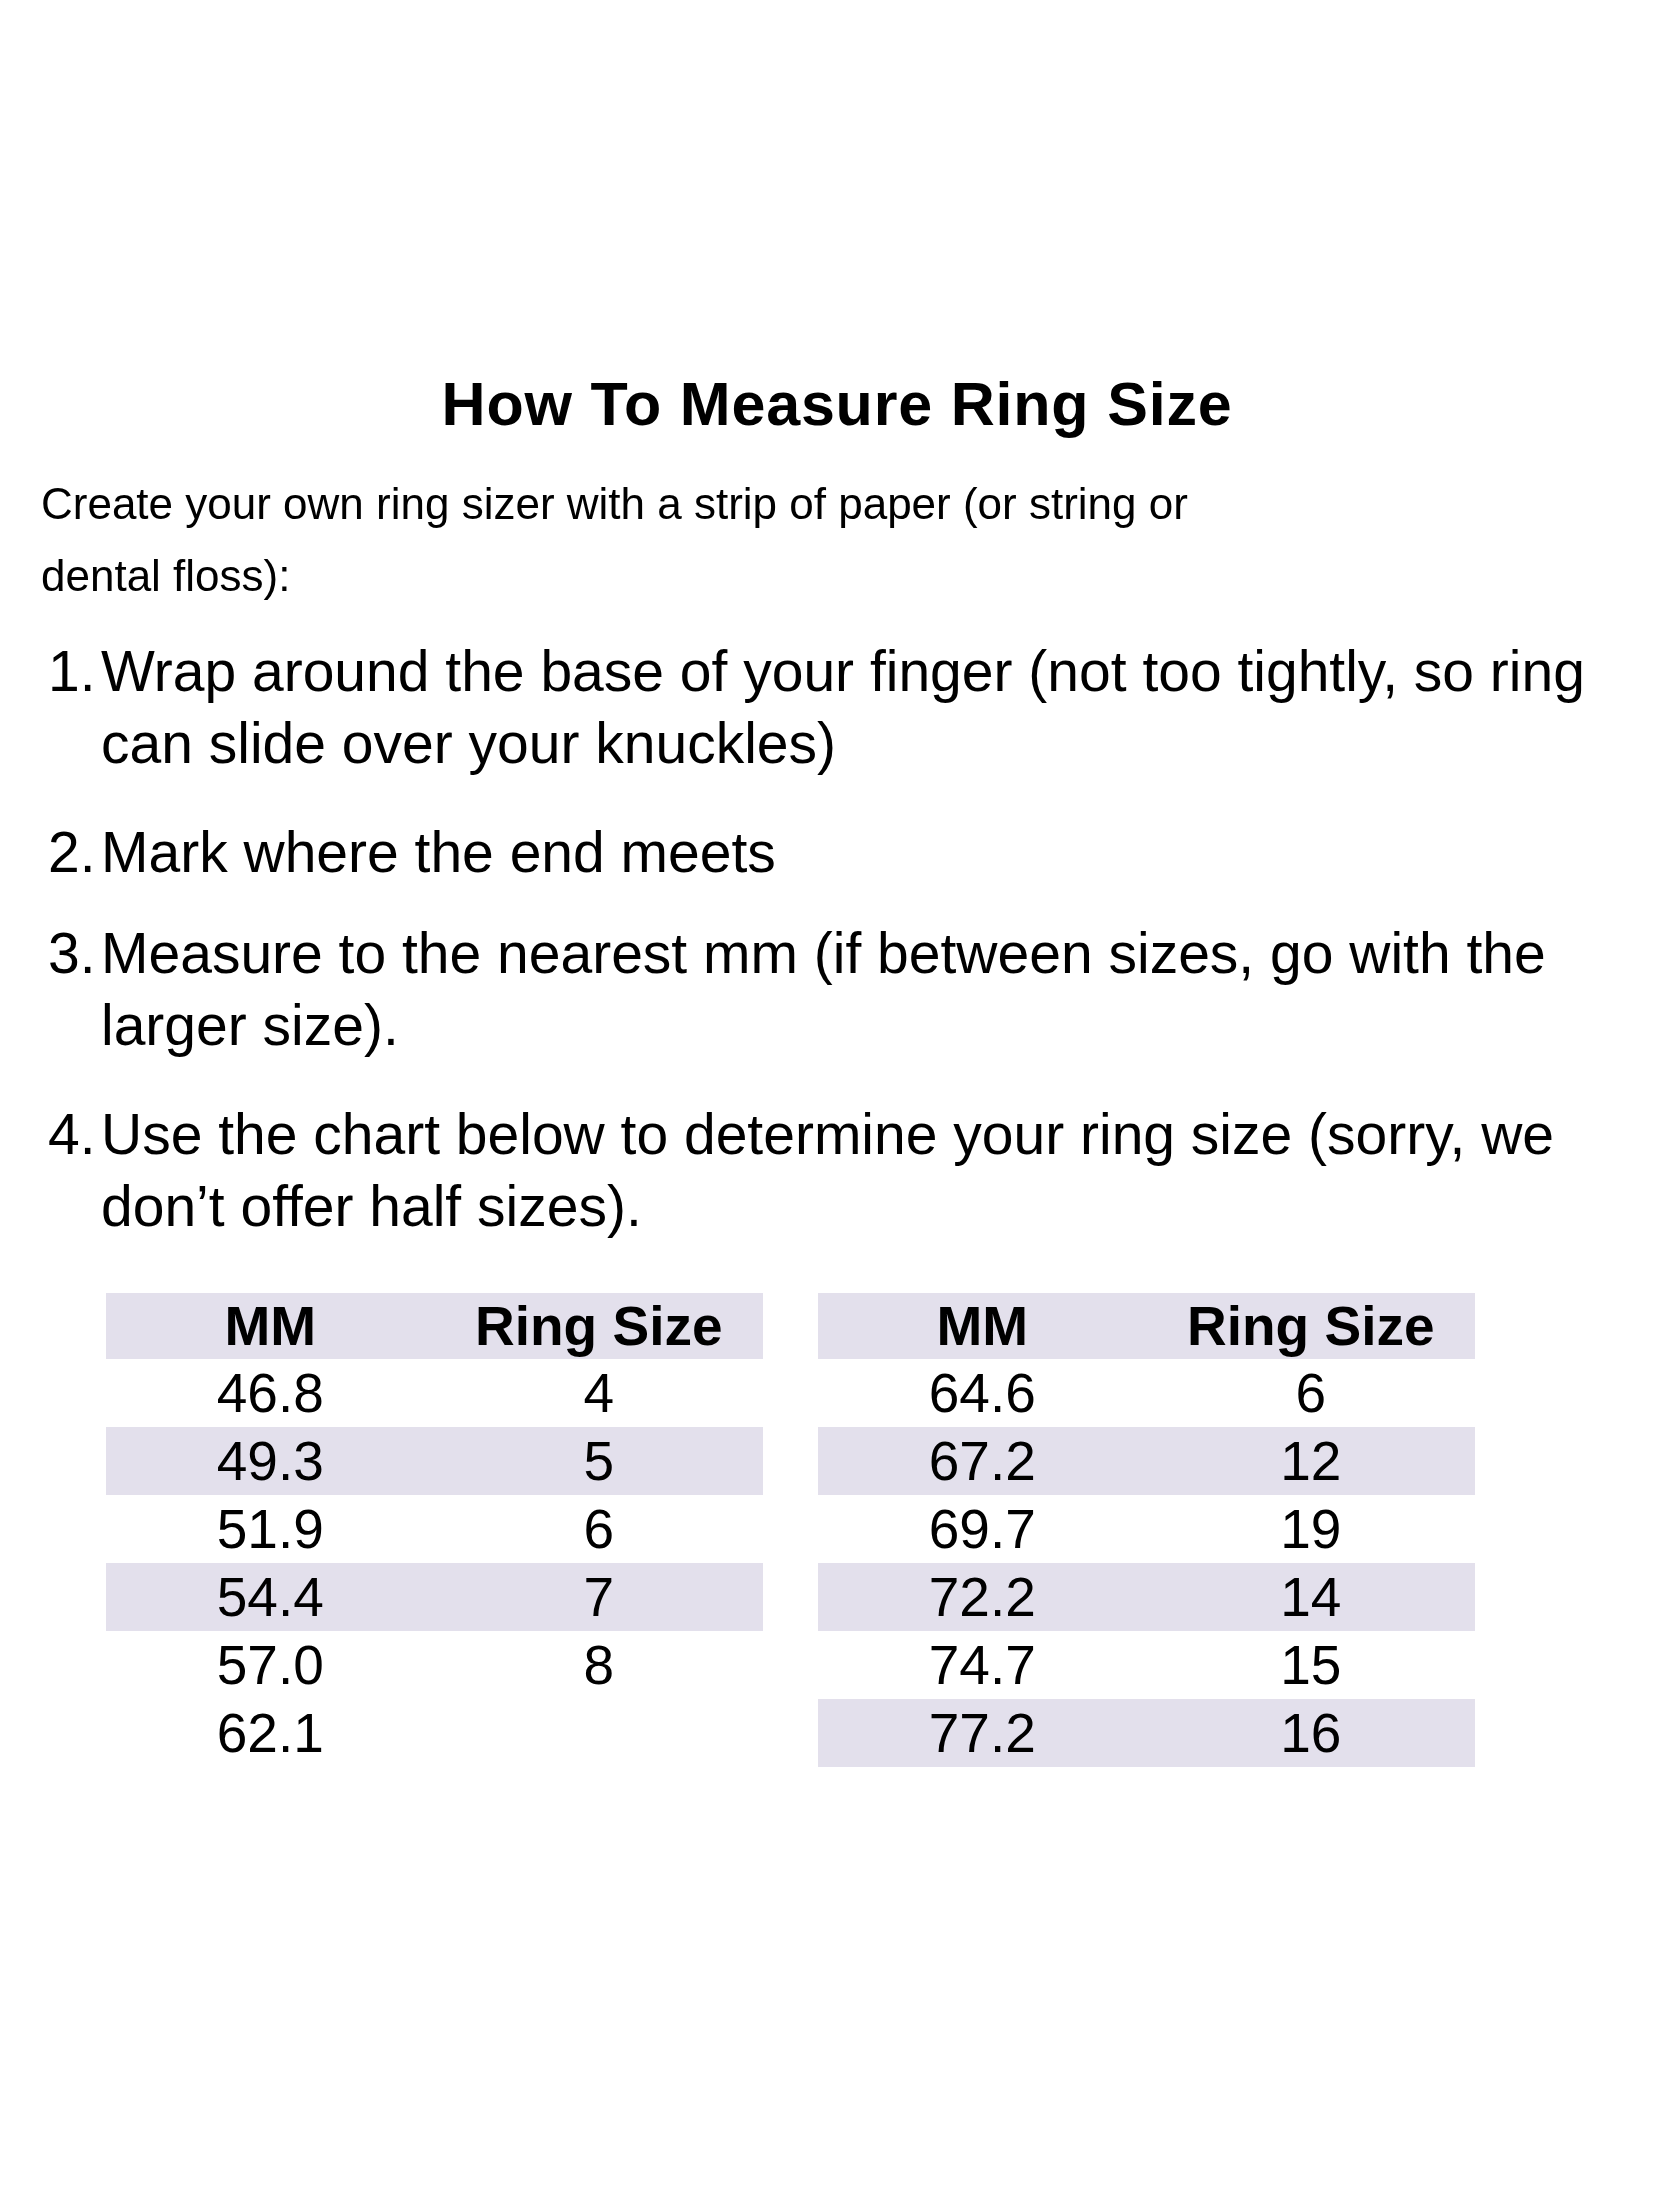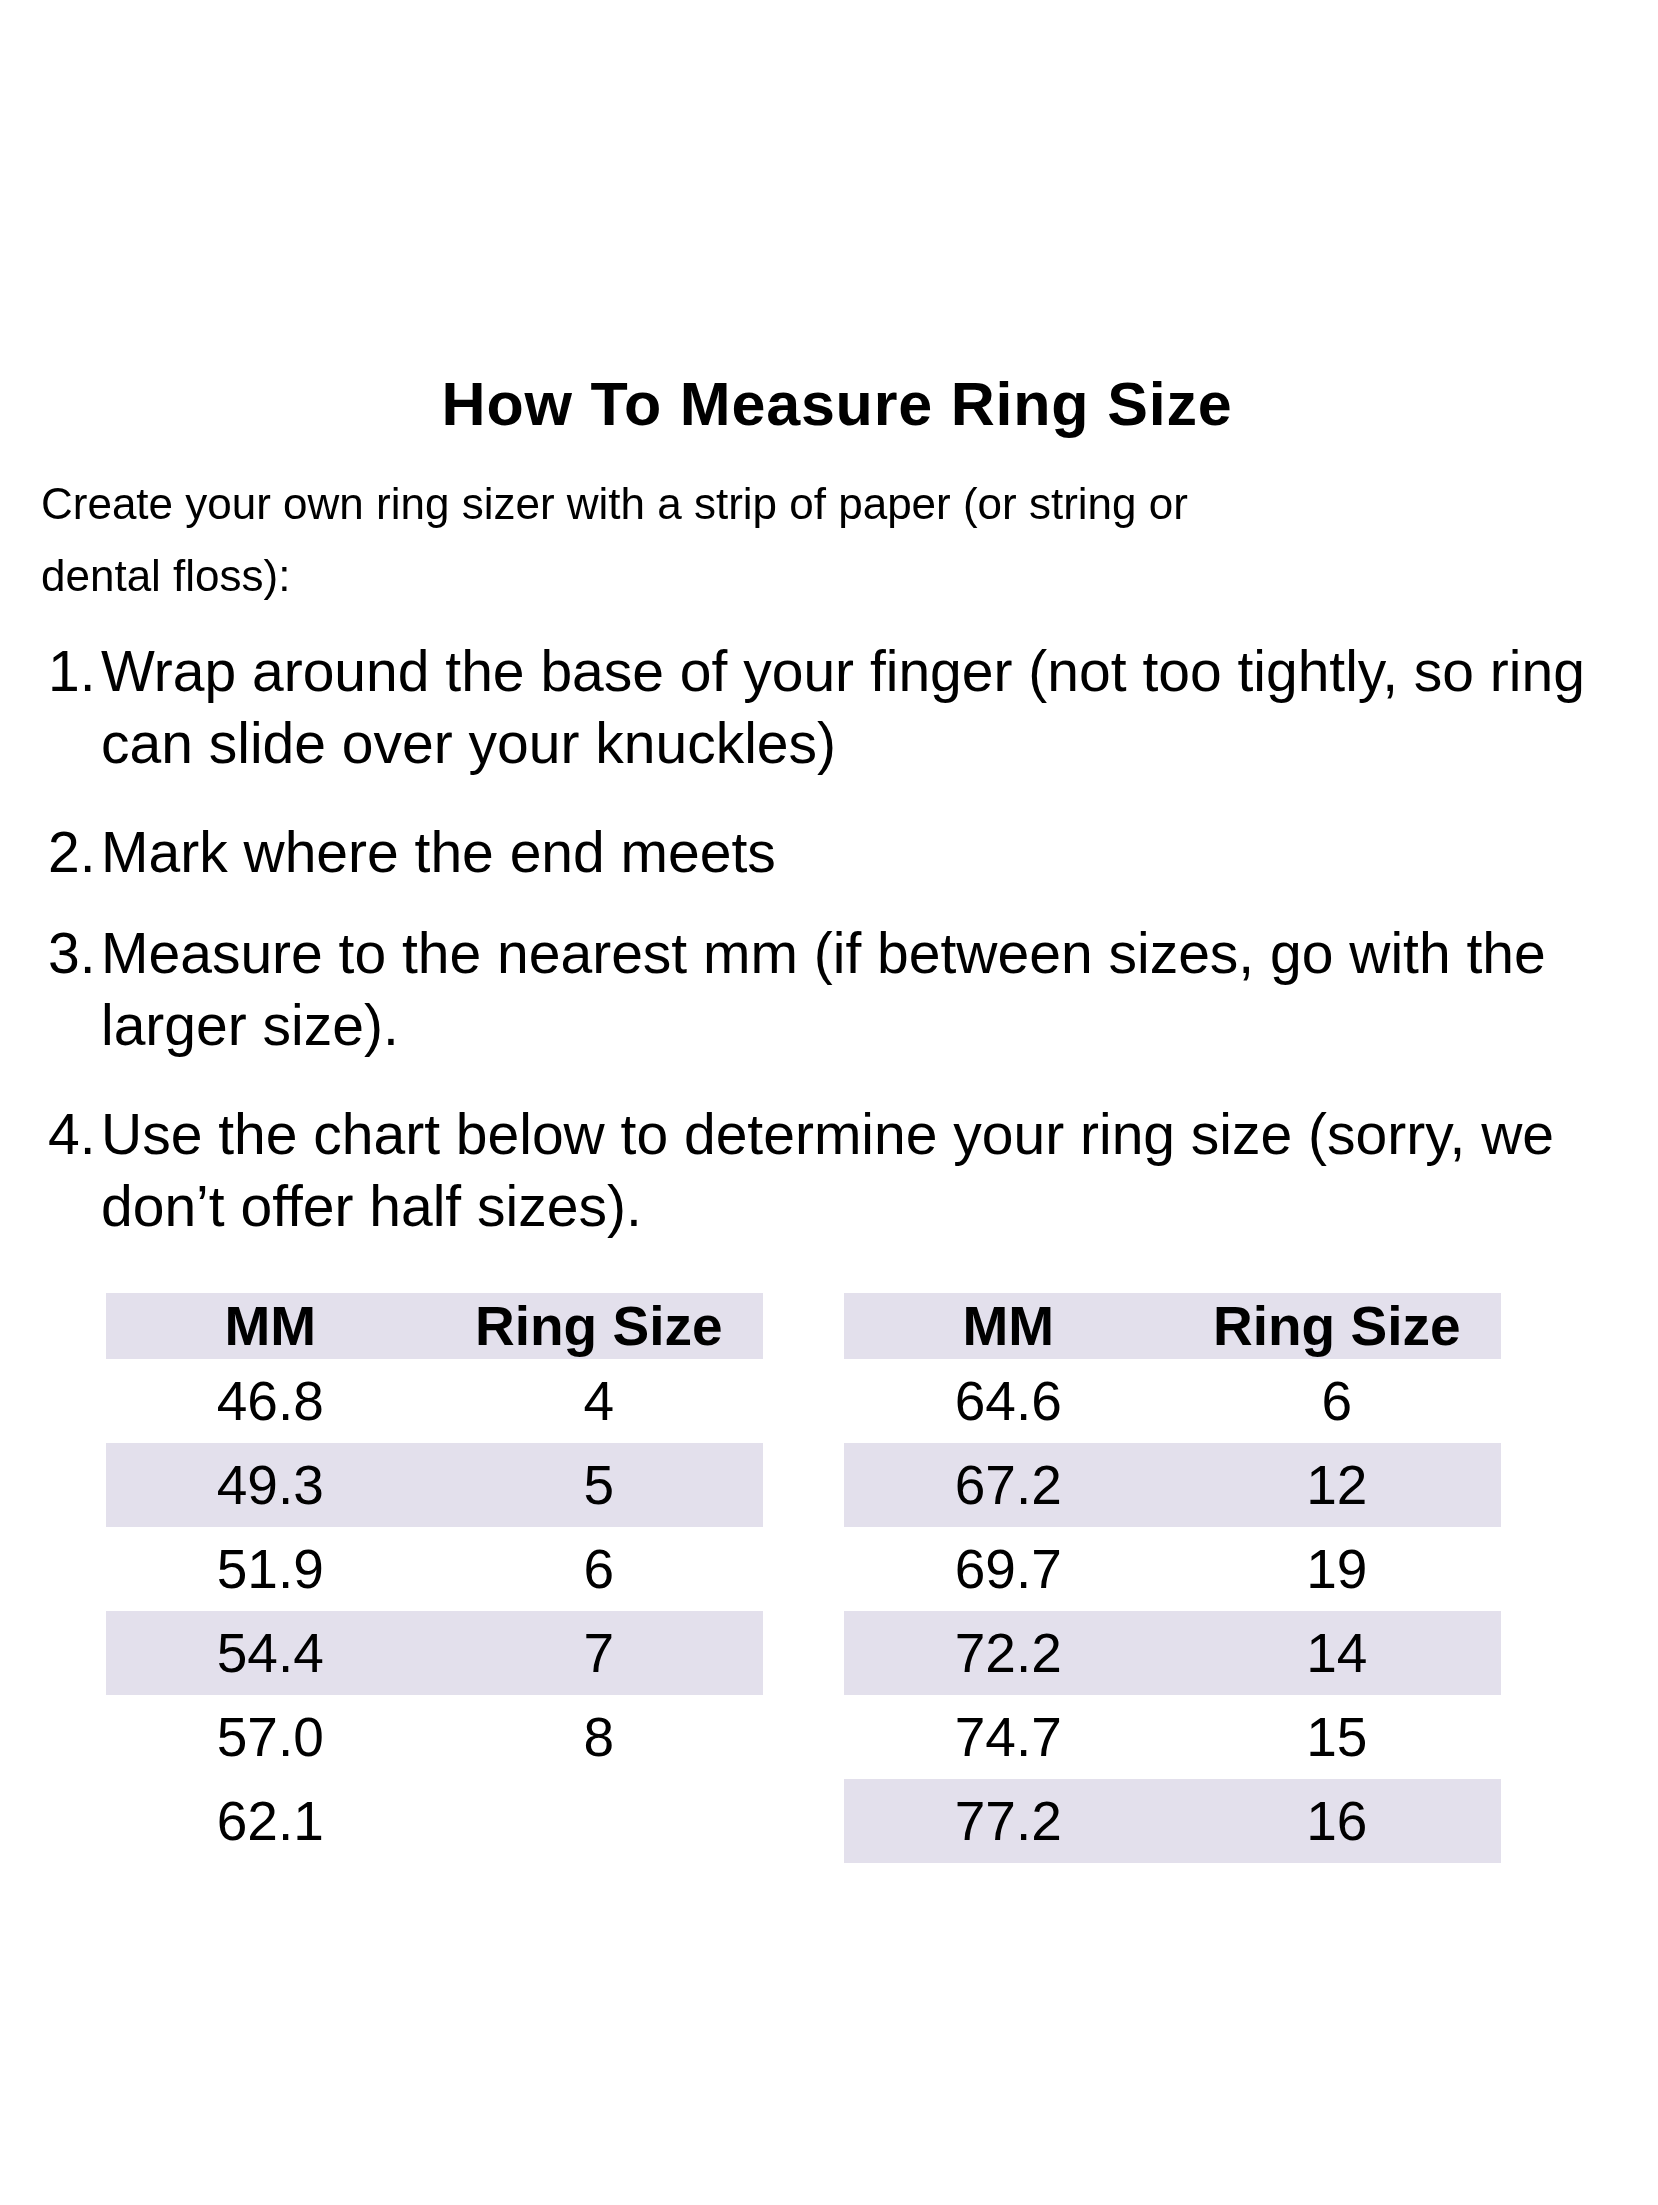--- a/index.html
+++ b/index.html
@@ -44,26 +44,26 @@
   .step-text{white-space:pre-line;}
   .step1{top:635px;}
   .step2{top:816px;}
   .step3{top:917px;}
   .step4{top:1098px;}
   .tables{
     position:absolute;
     top:1293px;
     left:106px;
     display:flex;
-    gap:81px;
+    gap:55px;
   }
   .size-table{width:657px;}
   .row{
     display:flex;
-    height:84px;
+    height:68px;
     align-items:center;
   }
   .row.header{
     height:66px;
     font-weight:bold;
     background:var(--stripe,#e3e0ec);
   }
   .row.striped{
     background:var(--stripe,#e3e0ec);
   }

